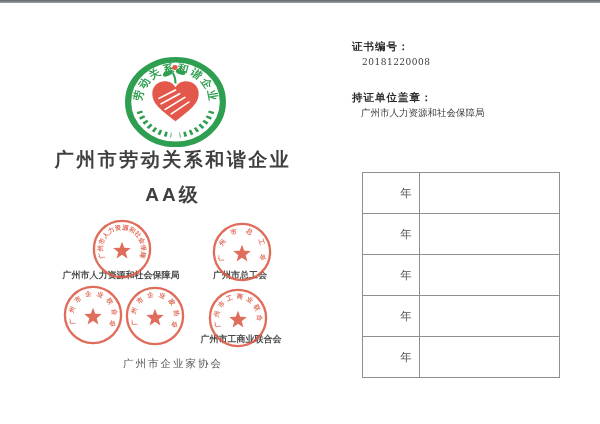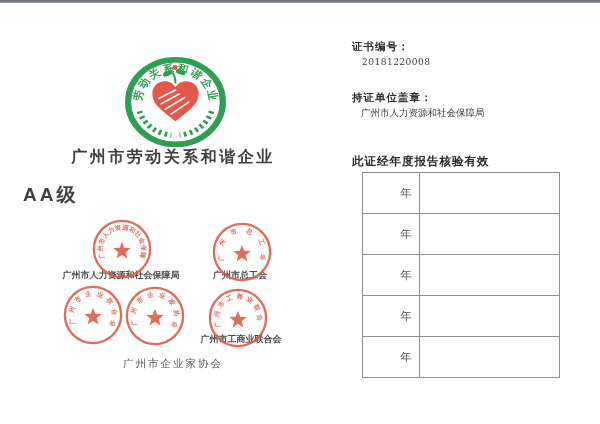--- a/index.html
+++ b/index.html
@@ -4,22 +4,22 @@
 <style>
   html,body{margin:0;padding:0;background:#ffffff;}
   .page{position:relative;width:600px;height:424px;background:#ffffff;overflow:hidden;
         font-family:"Liberation Sans", sans-serif;}
   .scan-edge{position:absolute;top:0;left:0;width:600px;height:3px;
              background:linear-gradient(to bottom,#61666c,#9aa0a6);}
   
   .logo-wrap{position:absolute;left:124px;top:56px;width:103px;height:92px;}
   .logo-wrap svg{width:100%;height:100%;}
   .cert-title{position:absolute;left:23px;top:147px;width:300px;text-align:center;
-              font-size:16px;font-weight:bold;color:#3f3f3f;letter-spacing:2.5px;}
-  .cert-grade{position:absolute;left:23px;top:182px;width:300px;text-align:left;
+              font-size:19px;font-weight:bold;color:#3f3f3f;letter-spacing:2.5px;}
+  .cert-grade{position:absolute;left:23px;top:182px;width:300px;text-align:center;
               font-size:19px;font-weight:bold;color:#3f3f3f;letter-spacing:3px;}
   .seal{position:absolute;width:62px;height:62px;opacity:.88;}
   .seal svg{width:100%;height:100%;}
   .seal-label{position:absolute;font-weight:bold;color:#4a4a4a;text-align:center;line-height:10px;}
   .lbl-1{left:55px;top:270px;width:132px;font-size:9px;}
   .lbl-2{left:205px;top:270px;width:70px;font-size:9px;}
   .lbl-3{left:52px;top:334px;width:138px;font-size:8.5px;}
   .lbl-4{left:198px;top:334px;width:86px;font-size:9px;}
   .cert-date{position:absolute;left:23px;top:357px;width:300px;text-align:center;
              font-size:10.5px;color:#555;letter-spacing:2px;}
@@ -128,21 +128,20 @@
 
   <div class="field cert-no">
     <span class="f-label">证书编号：</span>
     <span class="f-value">20181220008</span>
   </div>
   <div class="field holder">
     <span class="f-label">持证单位盖章：</span>
     <span class="f-value">广州市人力资源和社会保障局</span>
   </div>
 
-  <div class="verify-title">此证经年度报告核验有效</div>
 
   <table class="verify-table">
     <tbody>
         <tr>
           <td class="year">年</td>
           <td class="val"></td>
         </tr>
         <tr>
           <td class="year">年</td>
           <td class="val"></td>

